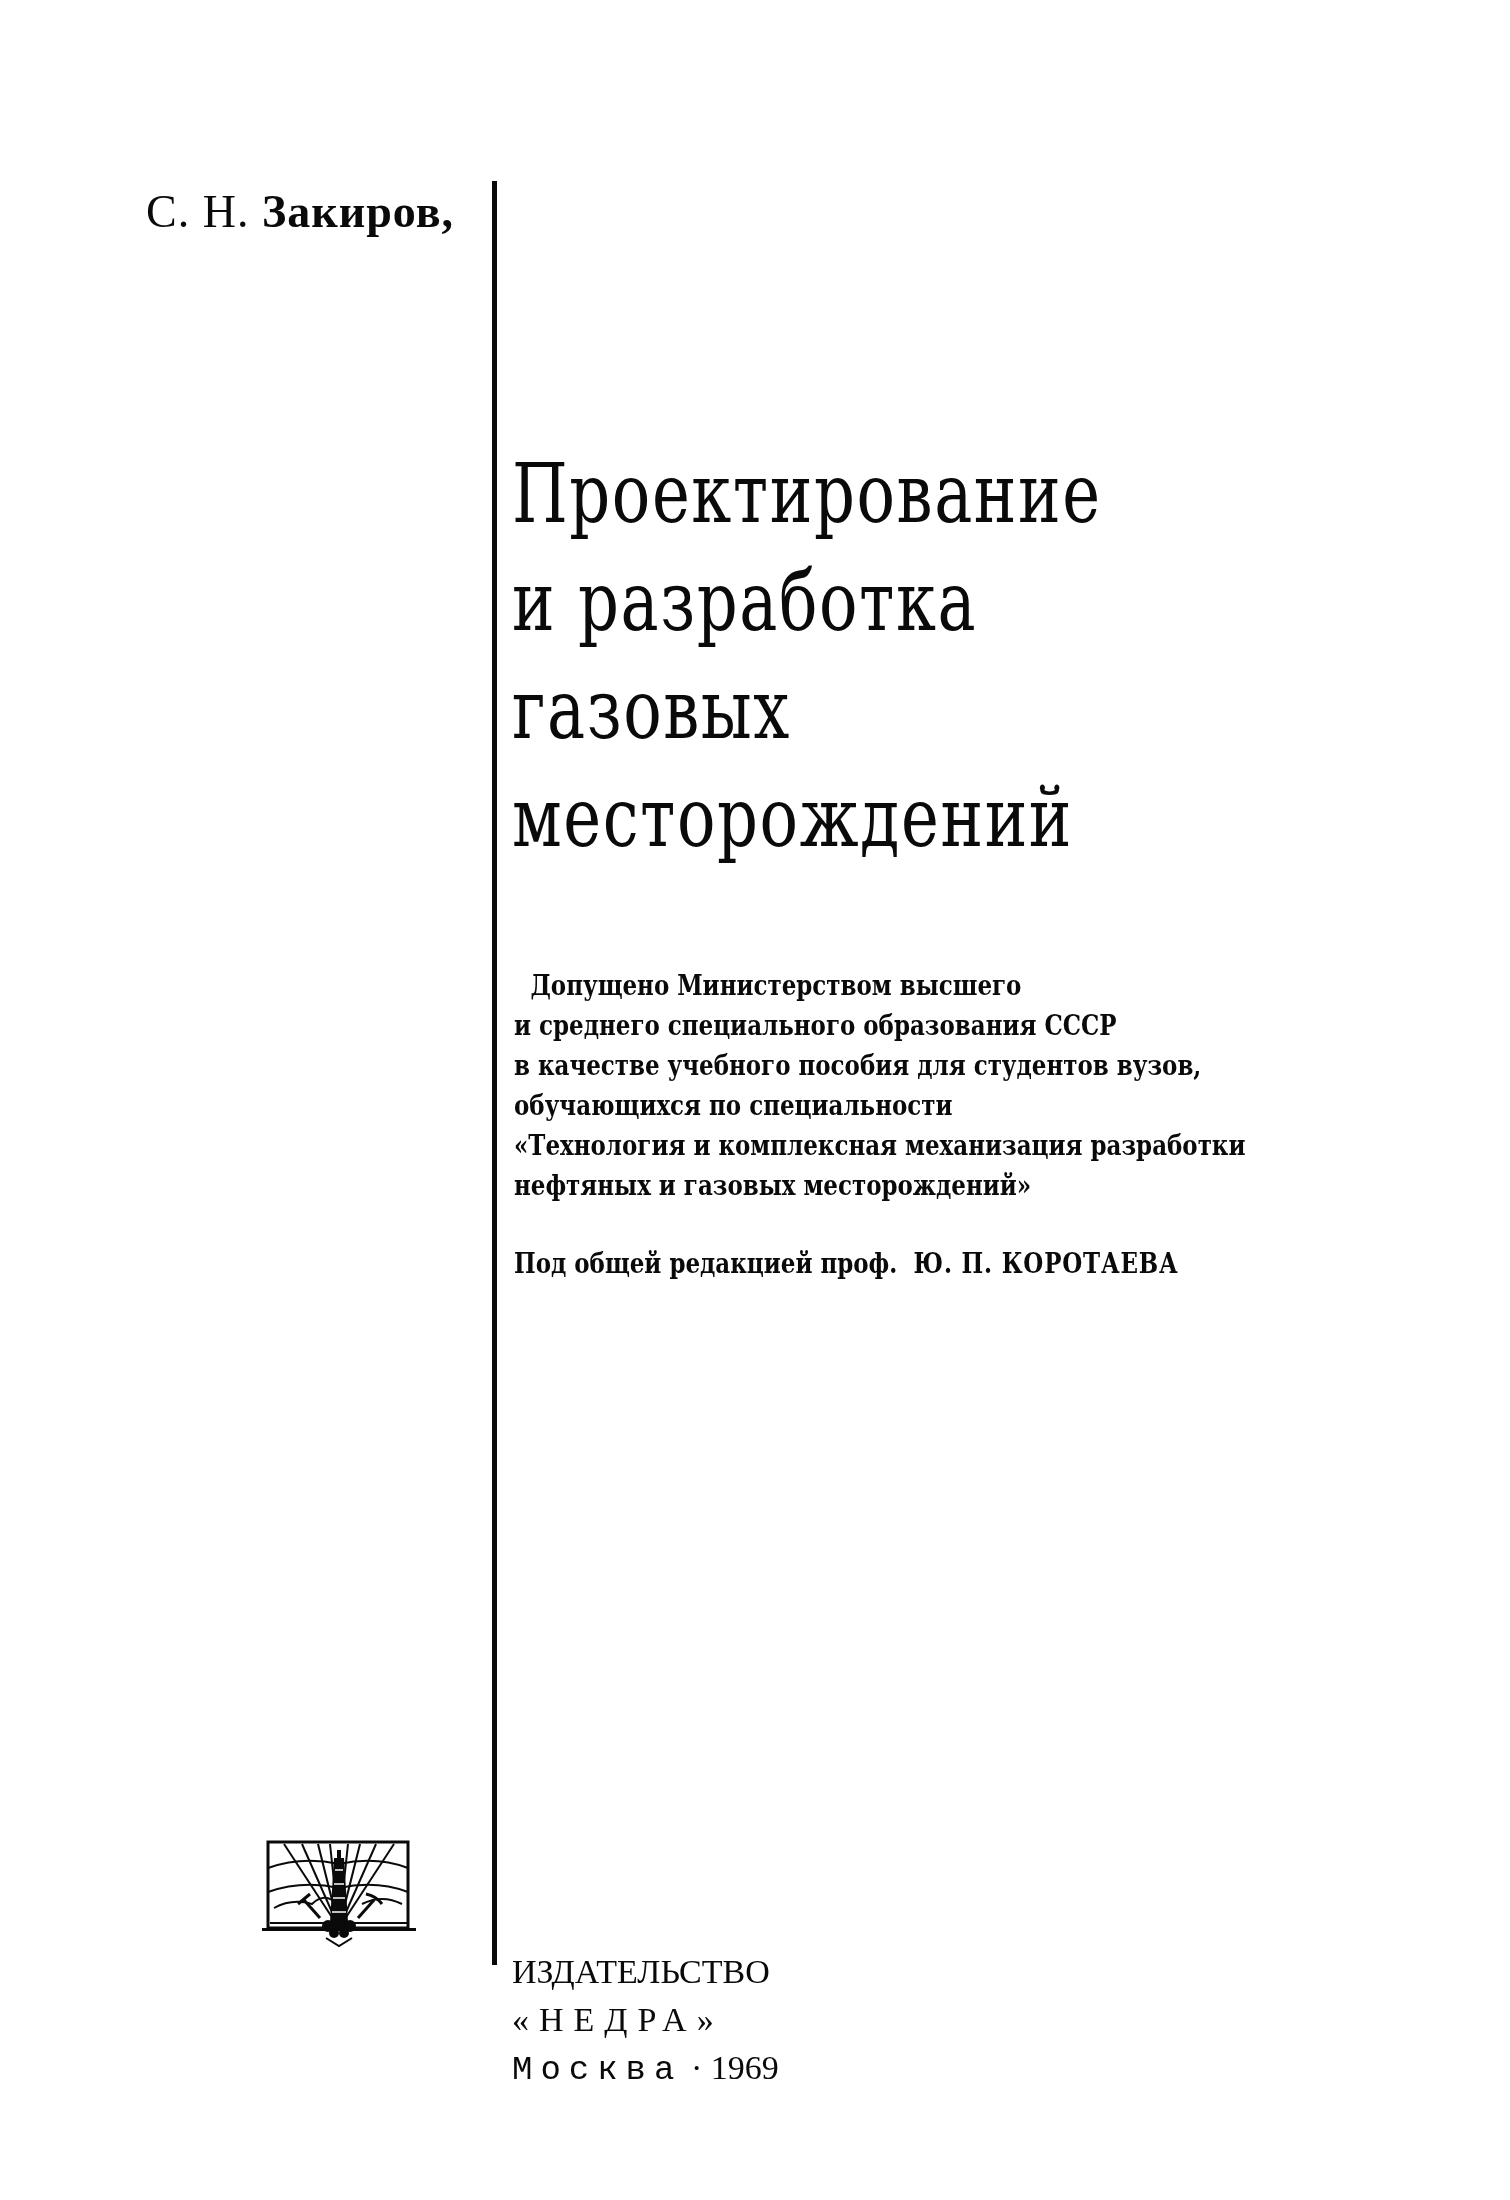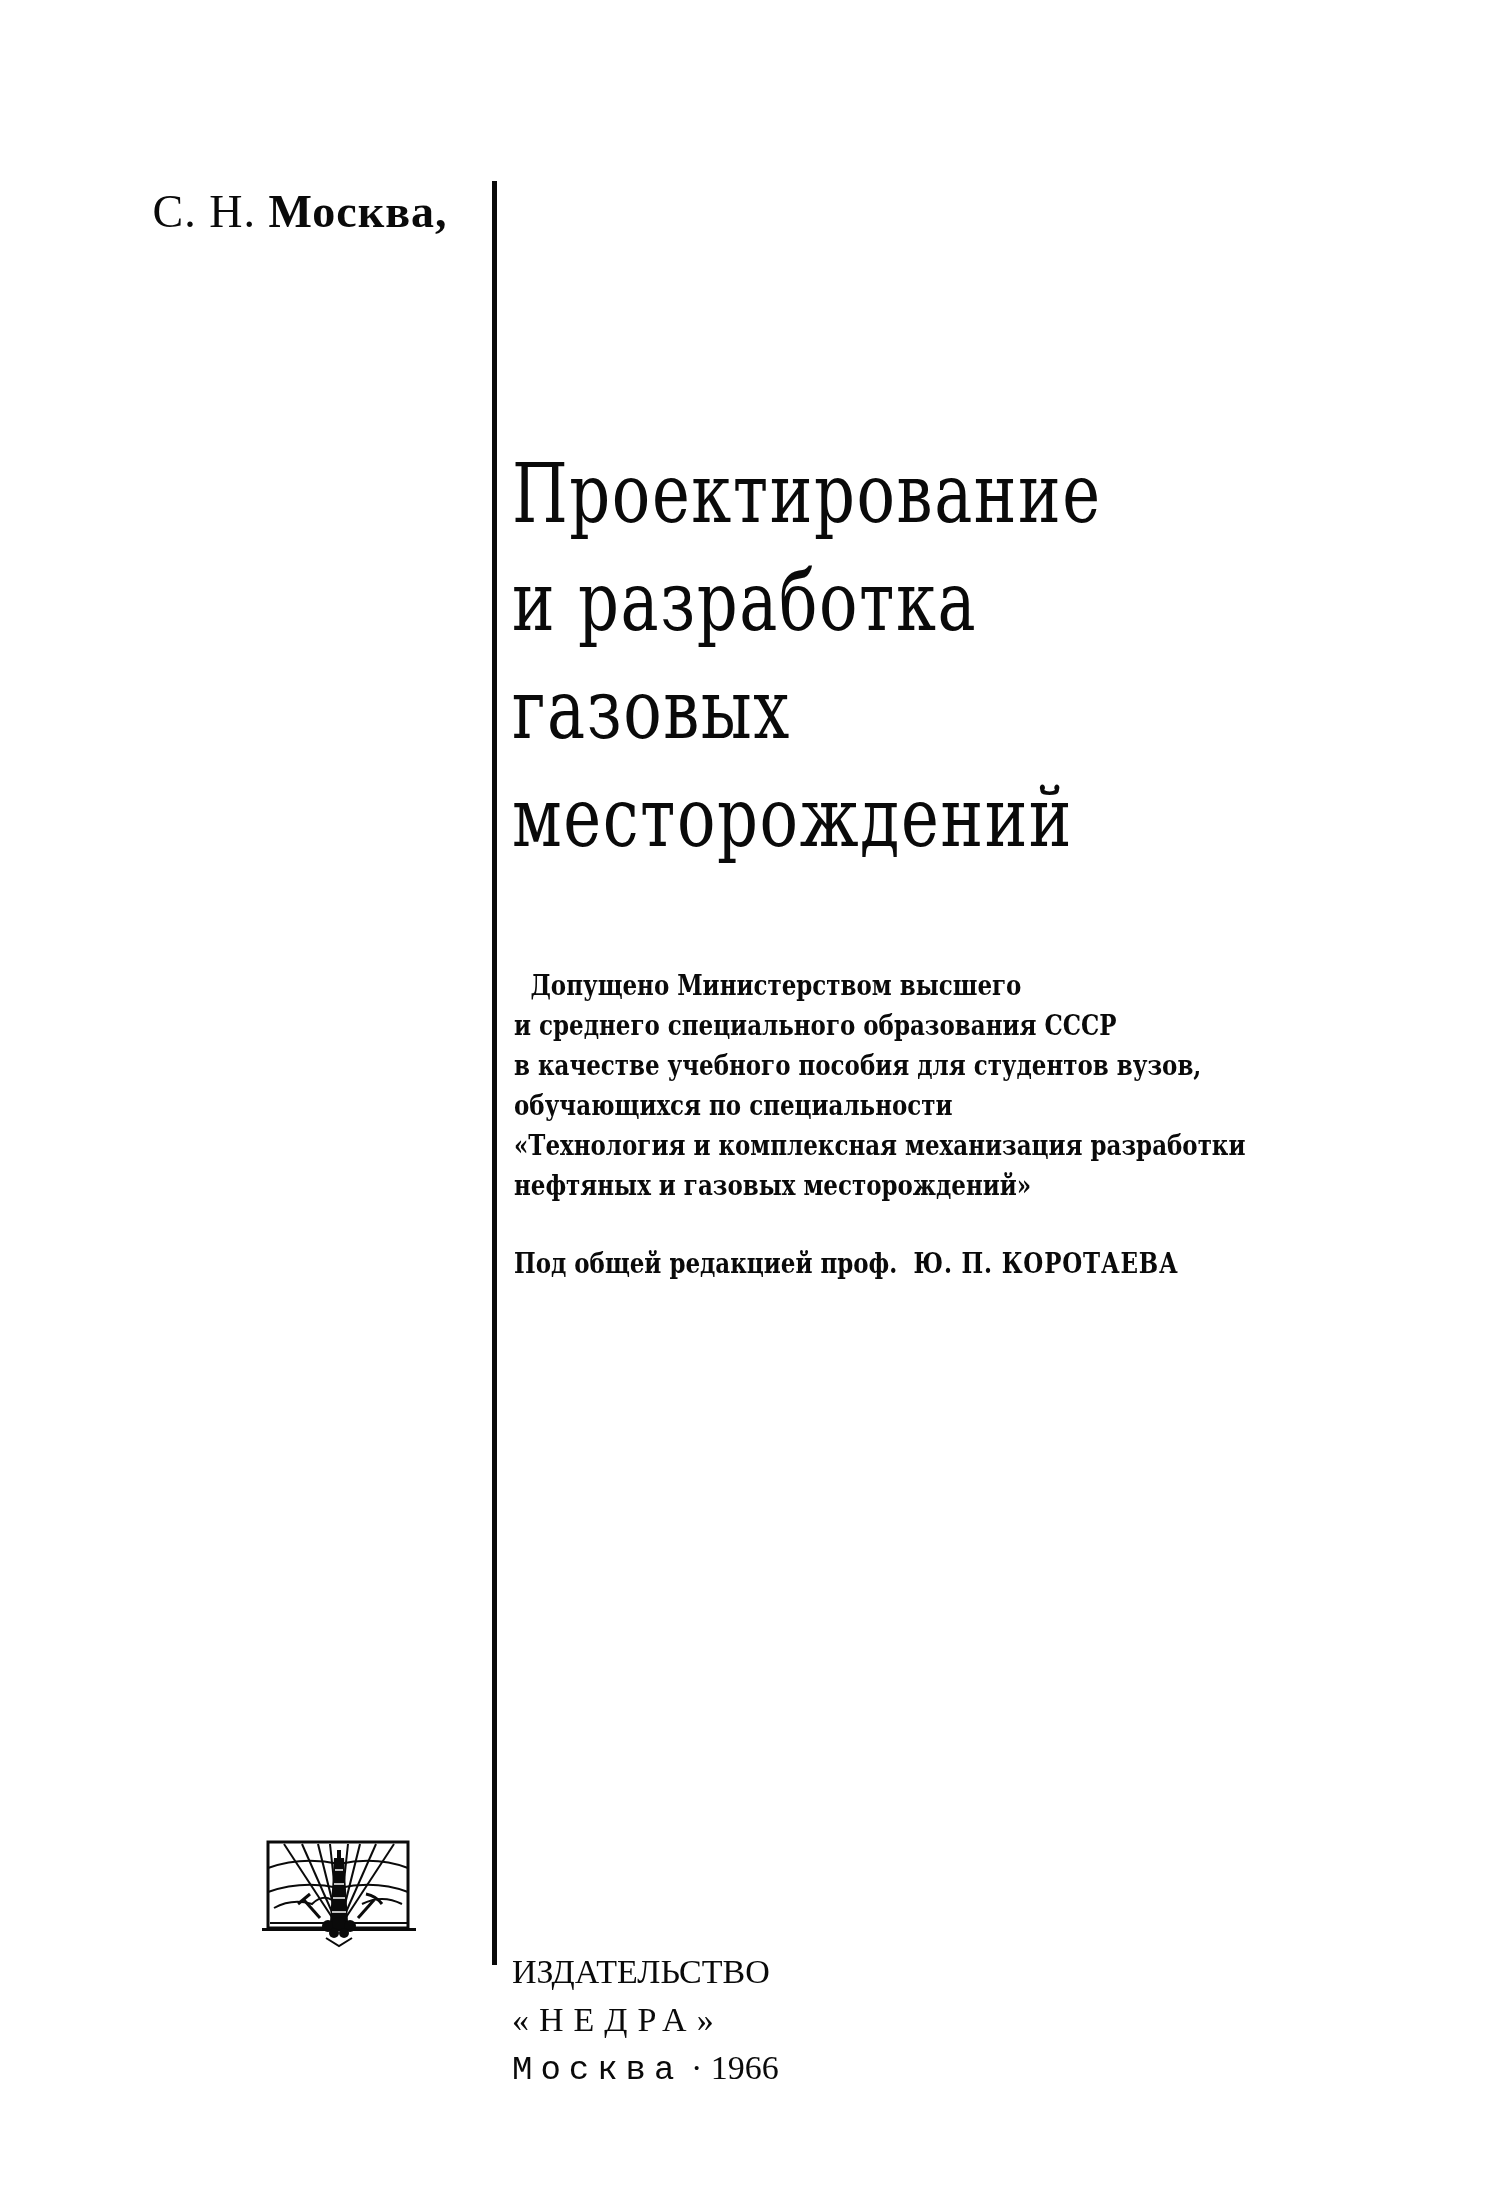--- a/index.html
+++ b/index.html
@@ -92,21 +92,21 @@
     .publisher-line { display: block; }
     .pub-spaced { letter-spacing: 10px; }
     .pub-city { letter-spacing: 8px; font-family: Liberation Mono, monospace; }
   </style>
 </head>
 <body>
 
 <div class="authors">
   <span class="author-line">
     <span>С. Н.</span>
-    <span class="author-surname-bold">Москва,</span>
+    <span class="author-surname-bold">Закиров,</span>
   </span>
 </div>
 
 <div class="vrule"></div>
 
 <div class="title">
   <span class="title-line">Проектирование</span>
   <span class="title-line">и разработка</span>
   <span class="title-line">газовых</span>
   <span class="title-line">месторождений</span>
@@ -179,15 +179,15 @@
     </g>
   </svg>
 </div>
 
 <div class="publisher">
   <span class="publisher-line">ИЗДАТЕЛЬСТВО</span>
   <span class="publisher-line pub-spaced">«НЕДРА»</span>
   <span class="publisher-line">
     <span class="pub-city">Москва</span>
     <span>·</span>
-    <span>1966</span>
+    <span>1969</span>
   </span>
 </div>
 
 </body></html>

